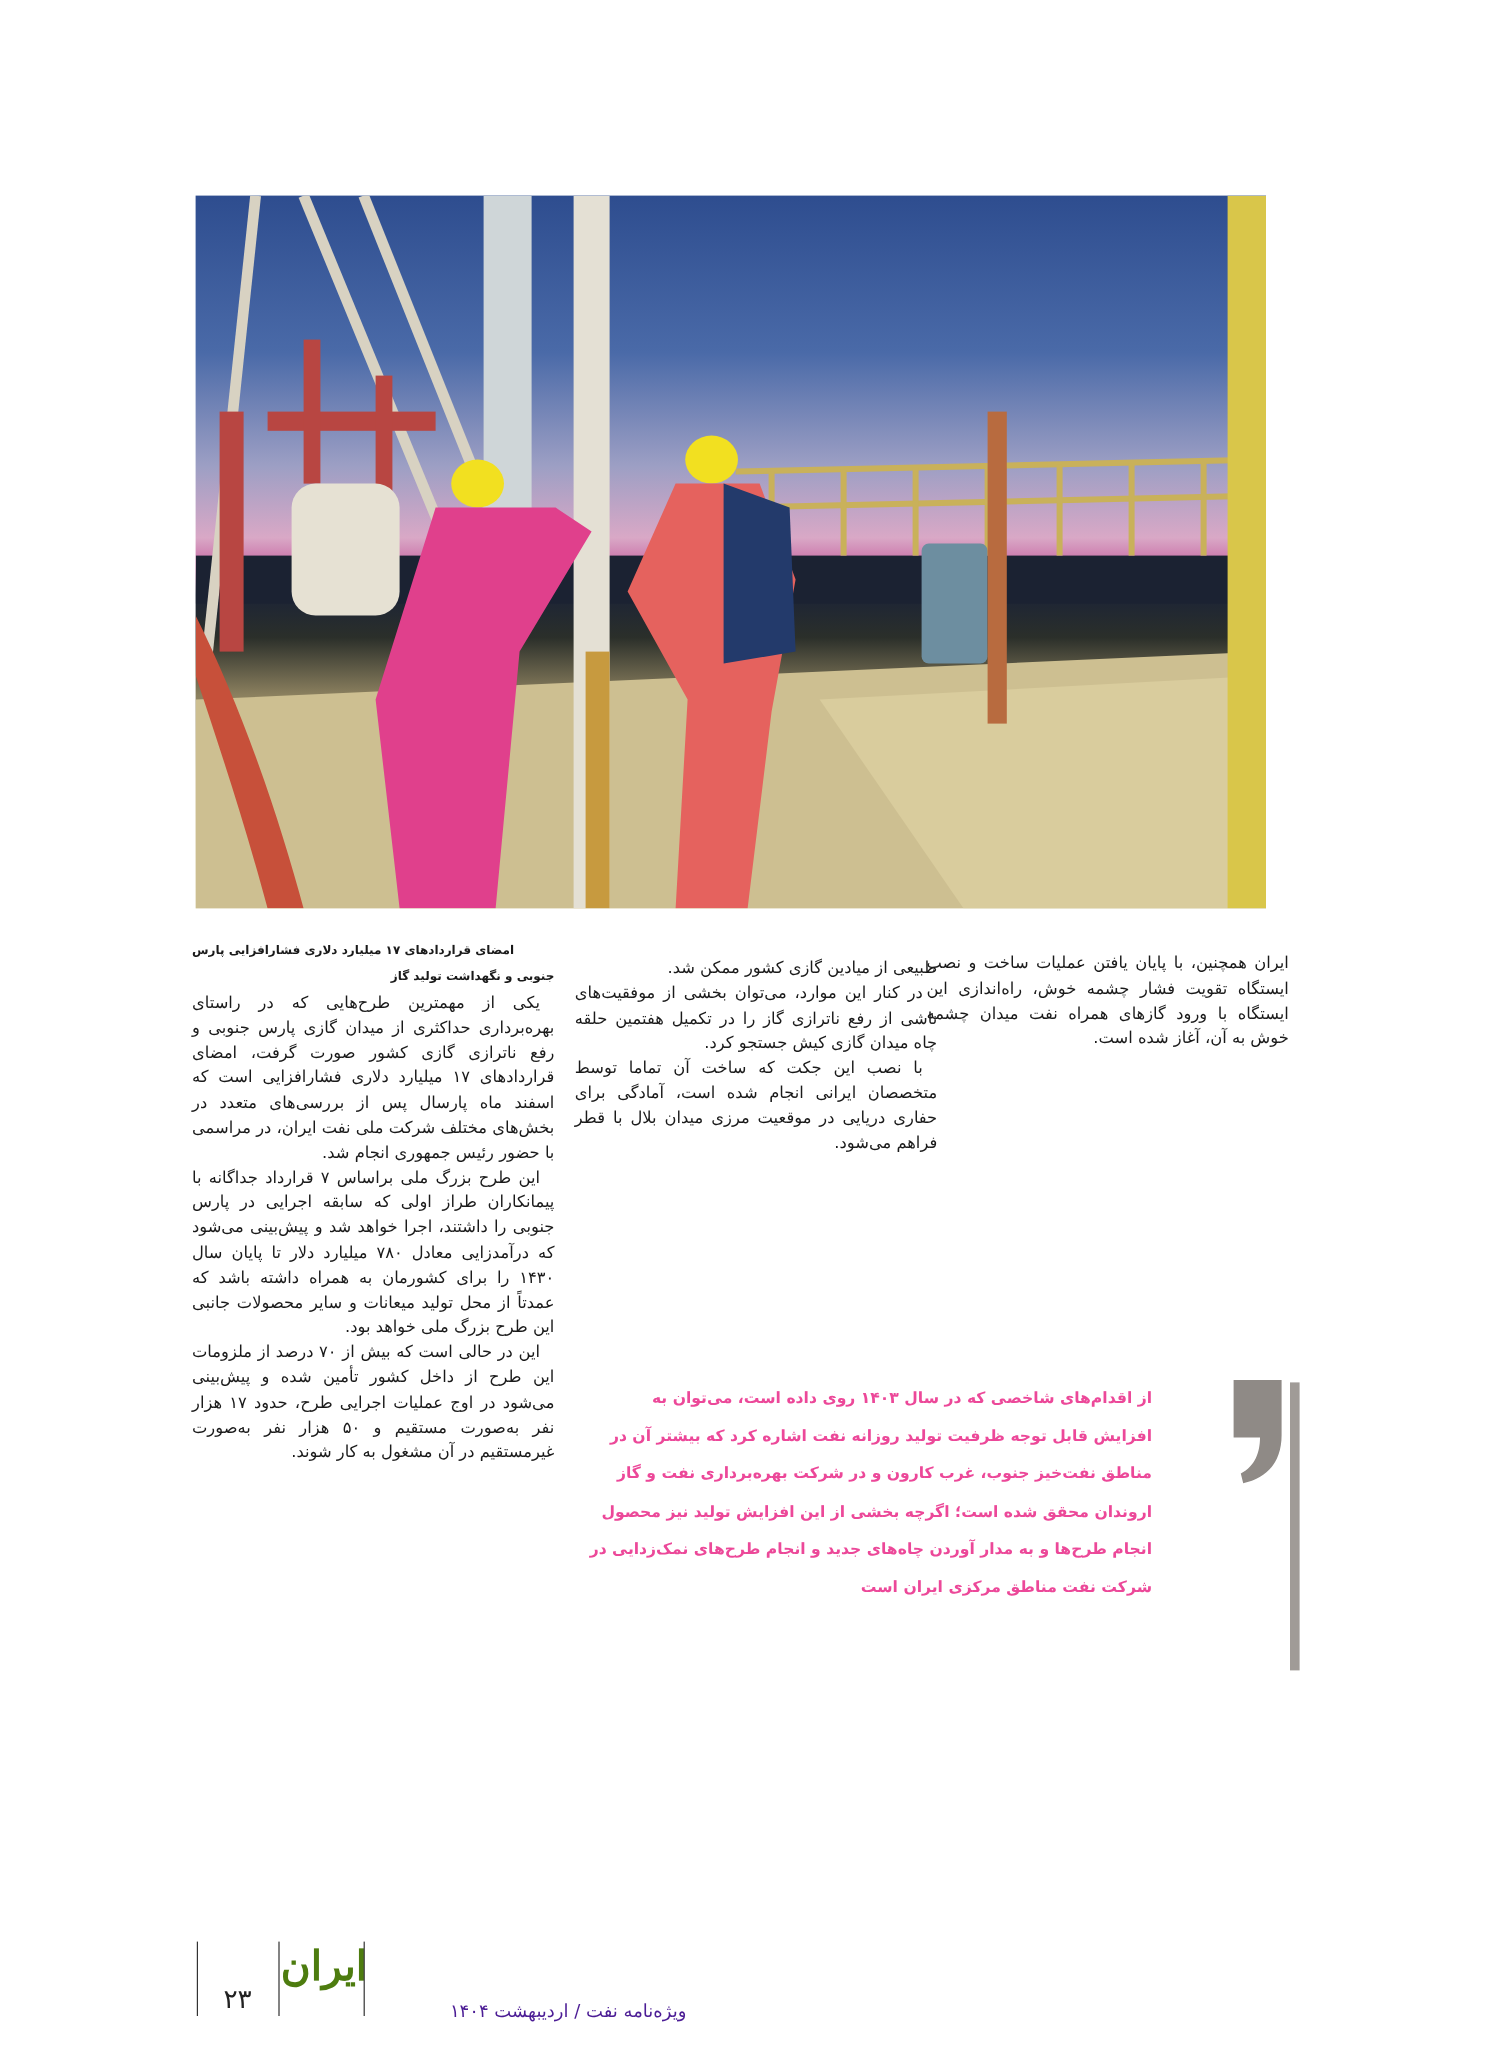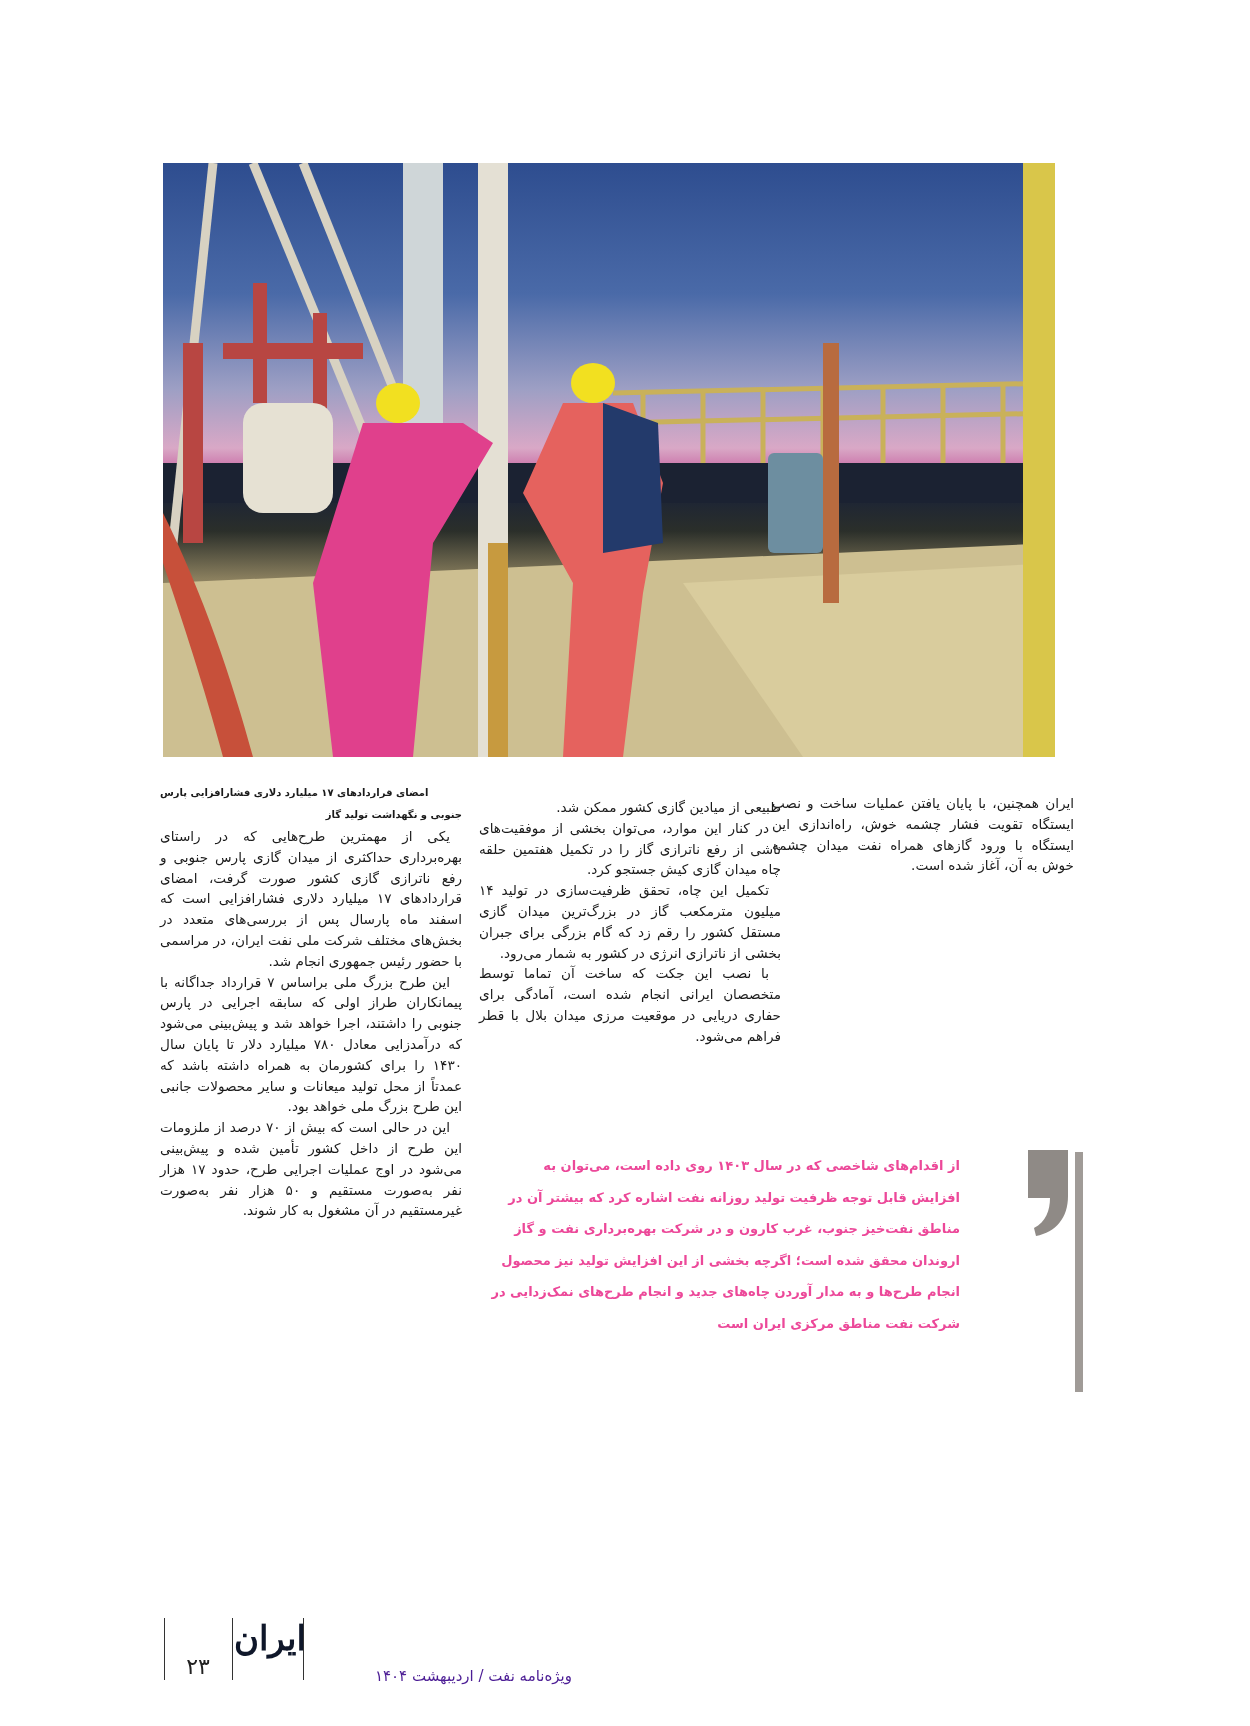--- a/index.html
+++ b/index.html
@@ -19,21 +19,21 @@
   .col-left { left: 160px; top: 782px; width: 302px; }
   .col-left h2 { margin: 0 0 0 0; font-size: 10px; line-height: 22px; font-weight: bold; text-align: left; }
   .col-left p.first { text-indent: 12px; }
 
   
   .quote { position: absolute; left: 490px; top: 1150px; width: 470px; direction: rtl; text-align: right; color: #ec4899; font-weight: bold; font-size: 13px; line-height: 31.5px; }
   .quote-bar { position: absolute; left: 1075px; top: 1152px; width: 8px; height: 240px; background: #a09b97; }
   .quote-mark { position: absolute; left: 1020px; top: 1148px; width: 50px; height: 90px; }
   .footer-rule { position: absolute; top: 1618px; width: 1px; height: 62px; background: #333; }
   .page-num { position: absolute; left: 178px; top: 1624px; width: 40px; font-size: 22px; color: #222; text-align: center; direction: rtl; margin-top: 30px; }
-  .logo { position: absolute; left: 240px; top: 1618px; width: 66px; font-family: "DejaVu Serif", serif; font-size: 34px; color: #0f172a; font-weight: bold; text-align: left; direction: rtl; }
+  .logo { position: absolute; left: 240px; top: 1618px; width: 66px; font-family: "DejaVu Serif", serif; font-size: 34px; color: #4d7c0f; font-weight: bold; text-align: left; direction: rtl; }
   .footer-text { position: absolute; left: 312px; top: 1631px; width: 260px; font-size: 15px; color: #4c1d95; direction: rtl; text-align: right; white-space: nowrap; margin-top: 36px; }
 </style>
 </head>
 <body>
 
 <div class="photo" aria-label="Oil rig workers in yellow helmets and red coveralls working a drill pipe on an offshore platform at dusk">
   <svg viewBox="0 0 892 594" preserveAspectRatio="none">
 
     <rect x="0" y="300" width="892" height="40" fill="#1b2232"></rect>
 
@@ -87,21 +87,20 @@
   </svg>
 </div>
 
 <div class="col col-right">
   <p class="first">ایران همچنین، با پایان یافتن عملیات ساخت و نصب ایستگاه تقویت فشار چشمه خوش، راه‌اندازی این ایستگاه با ورود گازهای همراه نفت میدان چشمه خوش به آن، آغاز شده است.</p>
 </div>
 
 <div class="col col-mid">
   <p class="first">طبیعی از میادین گازی کشور ممکن شد.</p>
   <p>در کنار این موارد، می‌توان بخشی از موفقیت‌های ناشی از رفع ناترازی گاز را در تکمیل هفتمین حلقه چاه میدان گازی کیش جستجو کرد.</p>
-  <p>تکمیل این چاه، تحقق ظرفیت‌سازی در تولید ۱۴ میلیون مترمکعب گاز در بزرگ‌ترین میدان گازی مستقل کشور را رقم زد که گام بزرگی برای جبران بخشی از ناترازی انرژی در کشور به شمار می‌رود.</p>
   <p>با نصب این جکت که ساخت آن تماما توسط متخصصان ایرانی انجام شده است، آمادگی برای حفاری دریایی در موقعیت مرزی میدان بلال با قطر فراهم می‌شود.</p>
 </div>
 
 <div class="col col-left">
   <h2>امضای قراردادهای ۱۷ میلیارد دلاری فشارافزایی پارس جنوبی و نگهداشت تولید گاز</h2>
   <p class="first">یکی از مهمترین طرح‌هایی که در راستای بهره‌برداری حداکثری از میدان گازی پارس جنوبی و رفع ناترازی گازی کشور صورت گرفت، امضای قراردادهای ۱۷ میلیارد دلاری فشارافزایی است که اسفند ماه پارسال پس از بررسی‌های متعدد در بخش‌های مختلف شرکت ملی نفت ایران، در مراسمی با حضور رئیس جمهوری انجام شد.</p>
   <p>این طرح بزرگ ملی براساس ۷ قرارداد جداگانه با پیمانکاران طراز اولی که سابقه اجرایی در پارس جنوبی را داشتند، اجرا خواهد شد و پیش‌بینی می‌شود که درآمدزایی معادل ۷۸۰ میلیارد دلار تا پایان سال ۱۴۳۰ را برای کشورمان به همراه داشته باشد که عمدتاً از محل تولید میعانات و سایر محصولات جانبی این طرح بزرگ ملی خواهد بود.</p>
   <p>این در حالی است که بیش از ۷۰ درصد از ملزومات این طرح از داخل کشور تأمین شده و پیش‌بینی می‌شود در اوج عملیات اجرایی طرح، حدود ۱۷ هزار نفر به‌صورت مستقیم و ۵۰ هزار نفر به‌صورت غیرمستقیم در آن مشغول به کار شوند.</p>
 </div>
 

